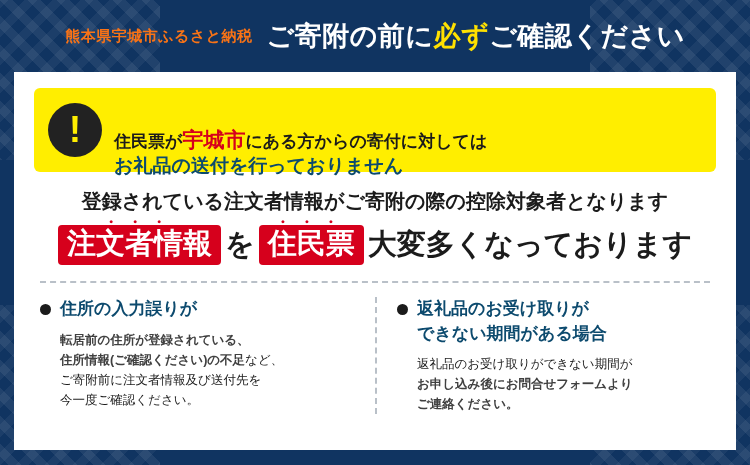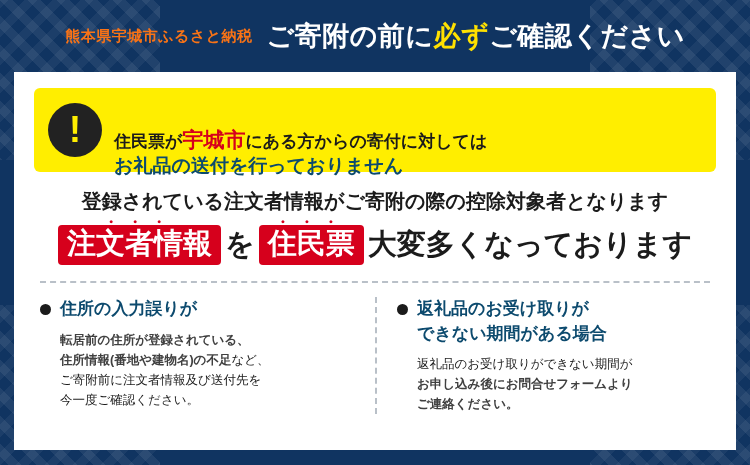--- a/index.html
+++ b/index.html
@@ -271,21 +271,21 @@
 
       <div class="col">
         <div class="col-head">
           <span class="bullet"></span>
           <div class="col-title">
             <div>住所の入力誤りが</div>
           </div>
         </div>
         <div class="col-body">
           <div class="red nowrap">転居前の住所が登録されている、</div>
-          <div class="nowrap"><span class="red">住所情報(番地や建物名)の不足</span><span>など、</span></div>
+          <div class="nowrap"><span class="red">住所情報(ご確認ください)の不足</span><span>など、</span></div>
           <div class="nowrap">ご寄附前に注文者情報及び送付先を</div>
           <div class="nowrap">今一度ご確認ください。</div>
         </div>
       </div>
 
       <div class="col">
         <div class="col-head">
           <span class="bullet"></span>
           <div class="col-title">
             <div>返礼品のお受け取りが</div>

